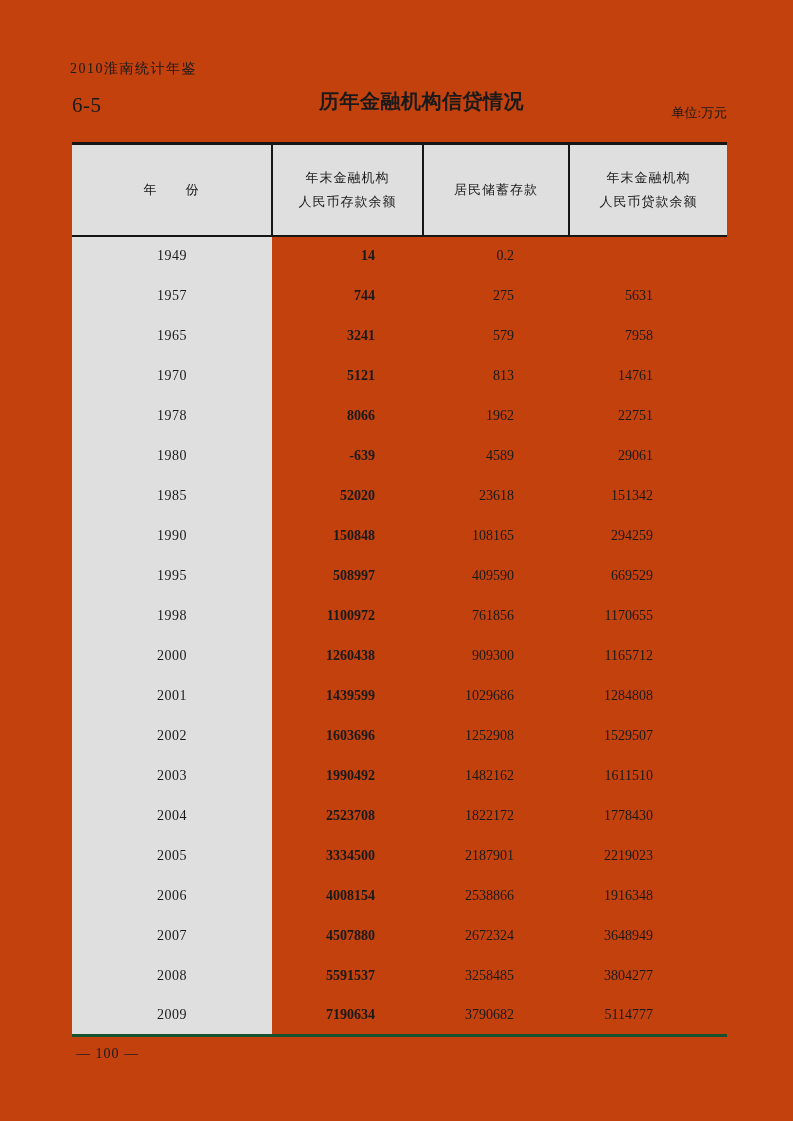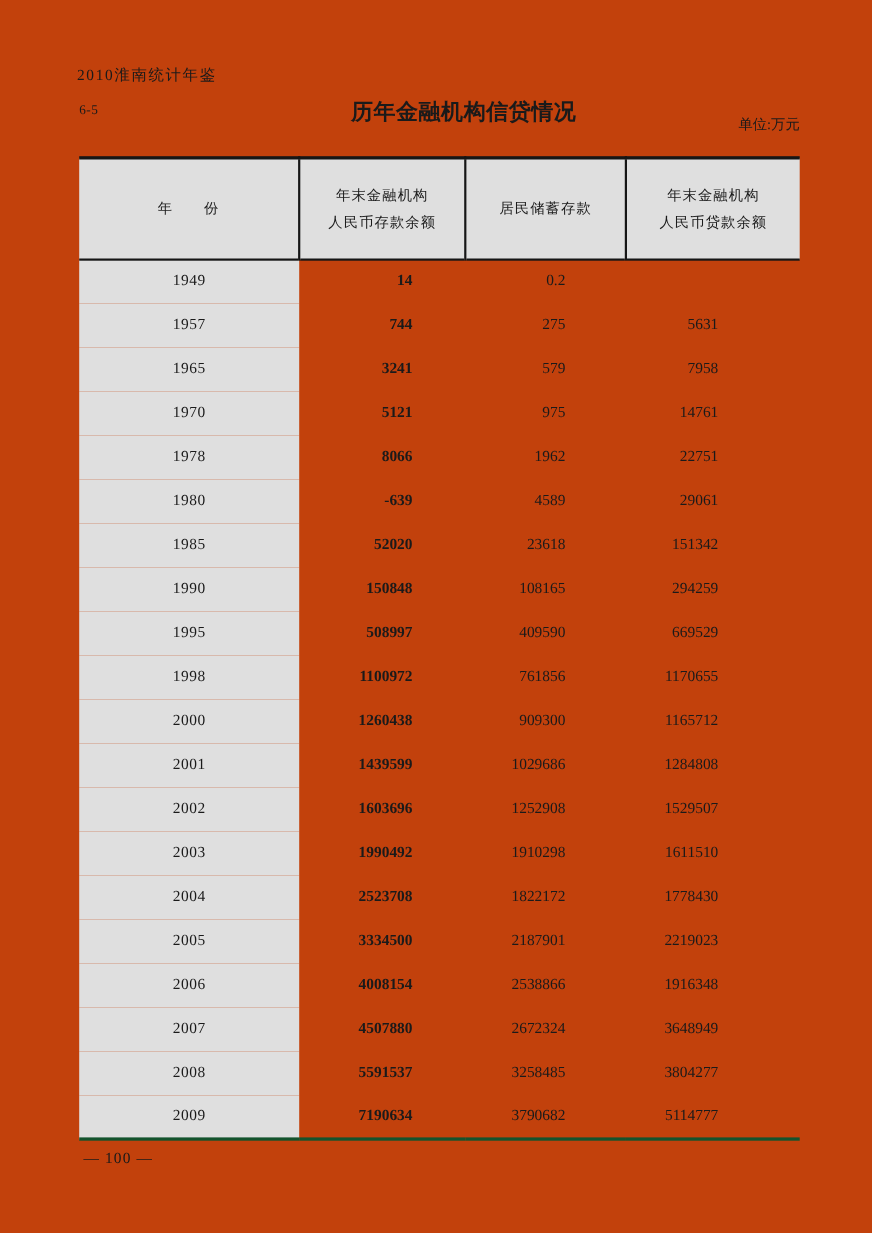--- a/index.html
+++ b/index.html
@@ -19,21 +19,21 @@
     position: absolute;
     left: 70px;
     top: 60px;
     font-size: 14px;
     letter-spacing: 1.5px;
   }
   .table-number {
     position: absolute;
     left: 72px;
     top: 93px;
-    font-size: 12px;
+    font-size: 21px;
     letter-spacing: 0.5px;
   }
   .doc-title {
     position: absolute;
     left: 319px;
     top: 88px;
     font-size: 20px;
     font-weight: 700;
     letter-spacing: 0.5px;
     white-space: nowrap;
@@ -139,21 +139,21 @@
         </tr>
         <tr>
           <td class="c0">1965</td>
           <td class="c1">3241</td>
           <td class="c2">579</td>
           <td class="c3">7958</td>
         </tr>
         <tr>
           <td class="c0">1970</td>
           <td class="c1">5121</td>
-          <td class="c2">975</td>
+          <td class="c2">813</td>
           <td class="c3">14761</td>
         </tr>
         <tr>
           <td class="c0">1978</td>
           <td class="c1">8066</td>
           <td class="c2">1962</td>
           <td class="c3">22751</td>
         </tr>
         <tr>
           <td class="c0">1980</td>
@@ -199,21 +199,21 @@
         </tr>
         <tr>
           <td class="c0">2002</td>
           <td class="c1">1603696</td>
           <td class="c2">1252908</td>
           <td class="c3">1529507</td>
         </tr>
         <tr>
           <td class="c0">2003</td>
           <td class="c1">1990492</td>
-          <td class="c2">1910298</td>
+          <td class="c2">1482162</td>
           <td class="c3">1611510</td>
         </tr>
         <tr>
           <td class="c0">2004</td>
           <td class="c1">2523708</td>
           <td class="c2">1822172</td>
           <td class="c3">1778430</td>
         </tr>
         <tr>
           <td class="c0">2005</td>

